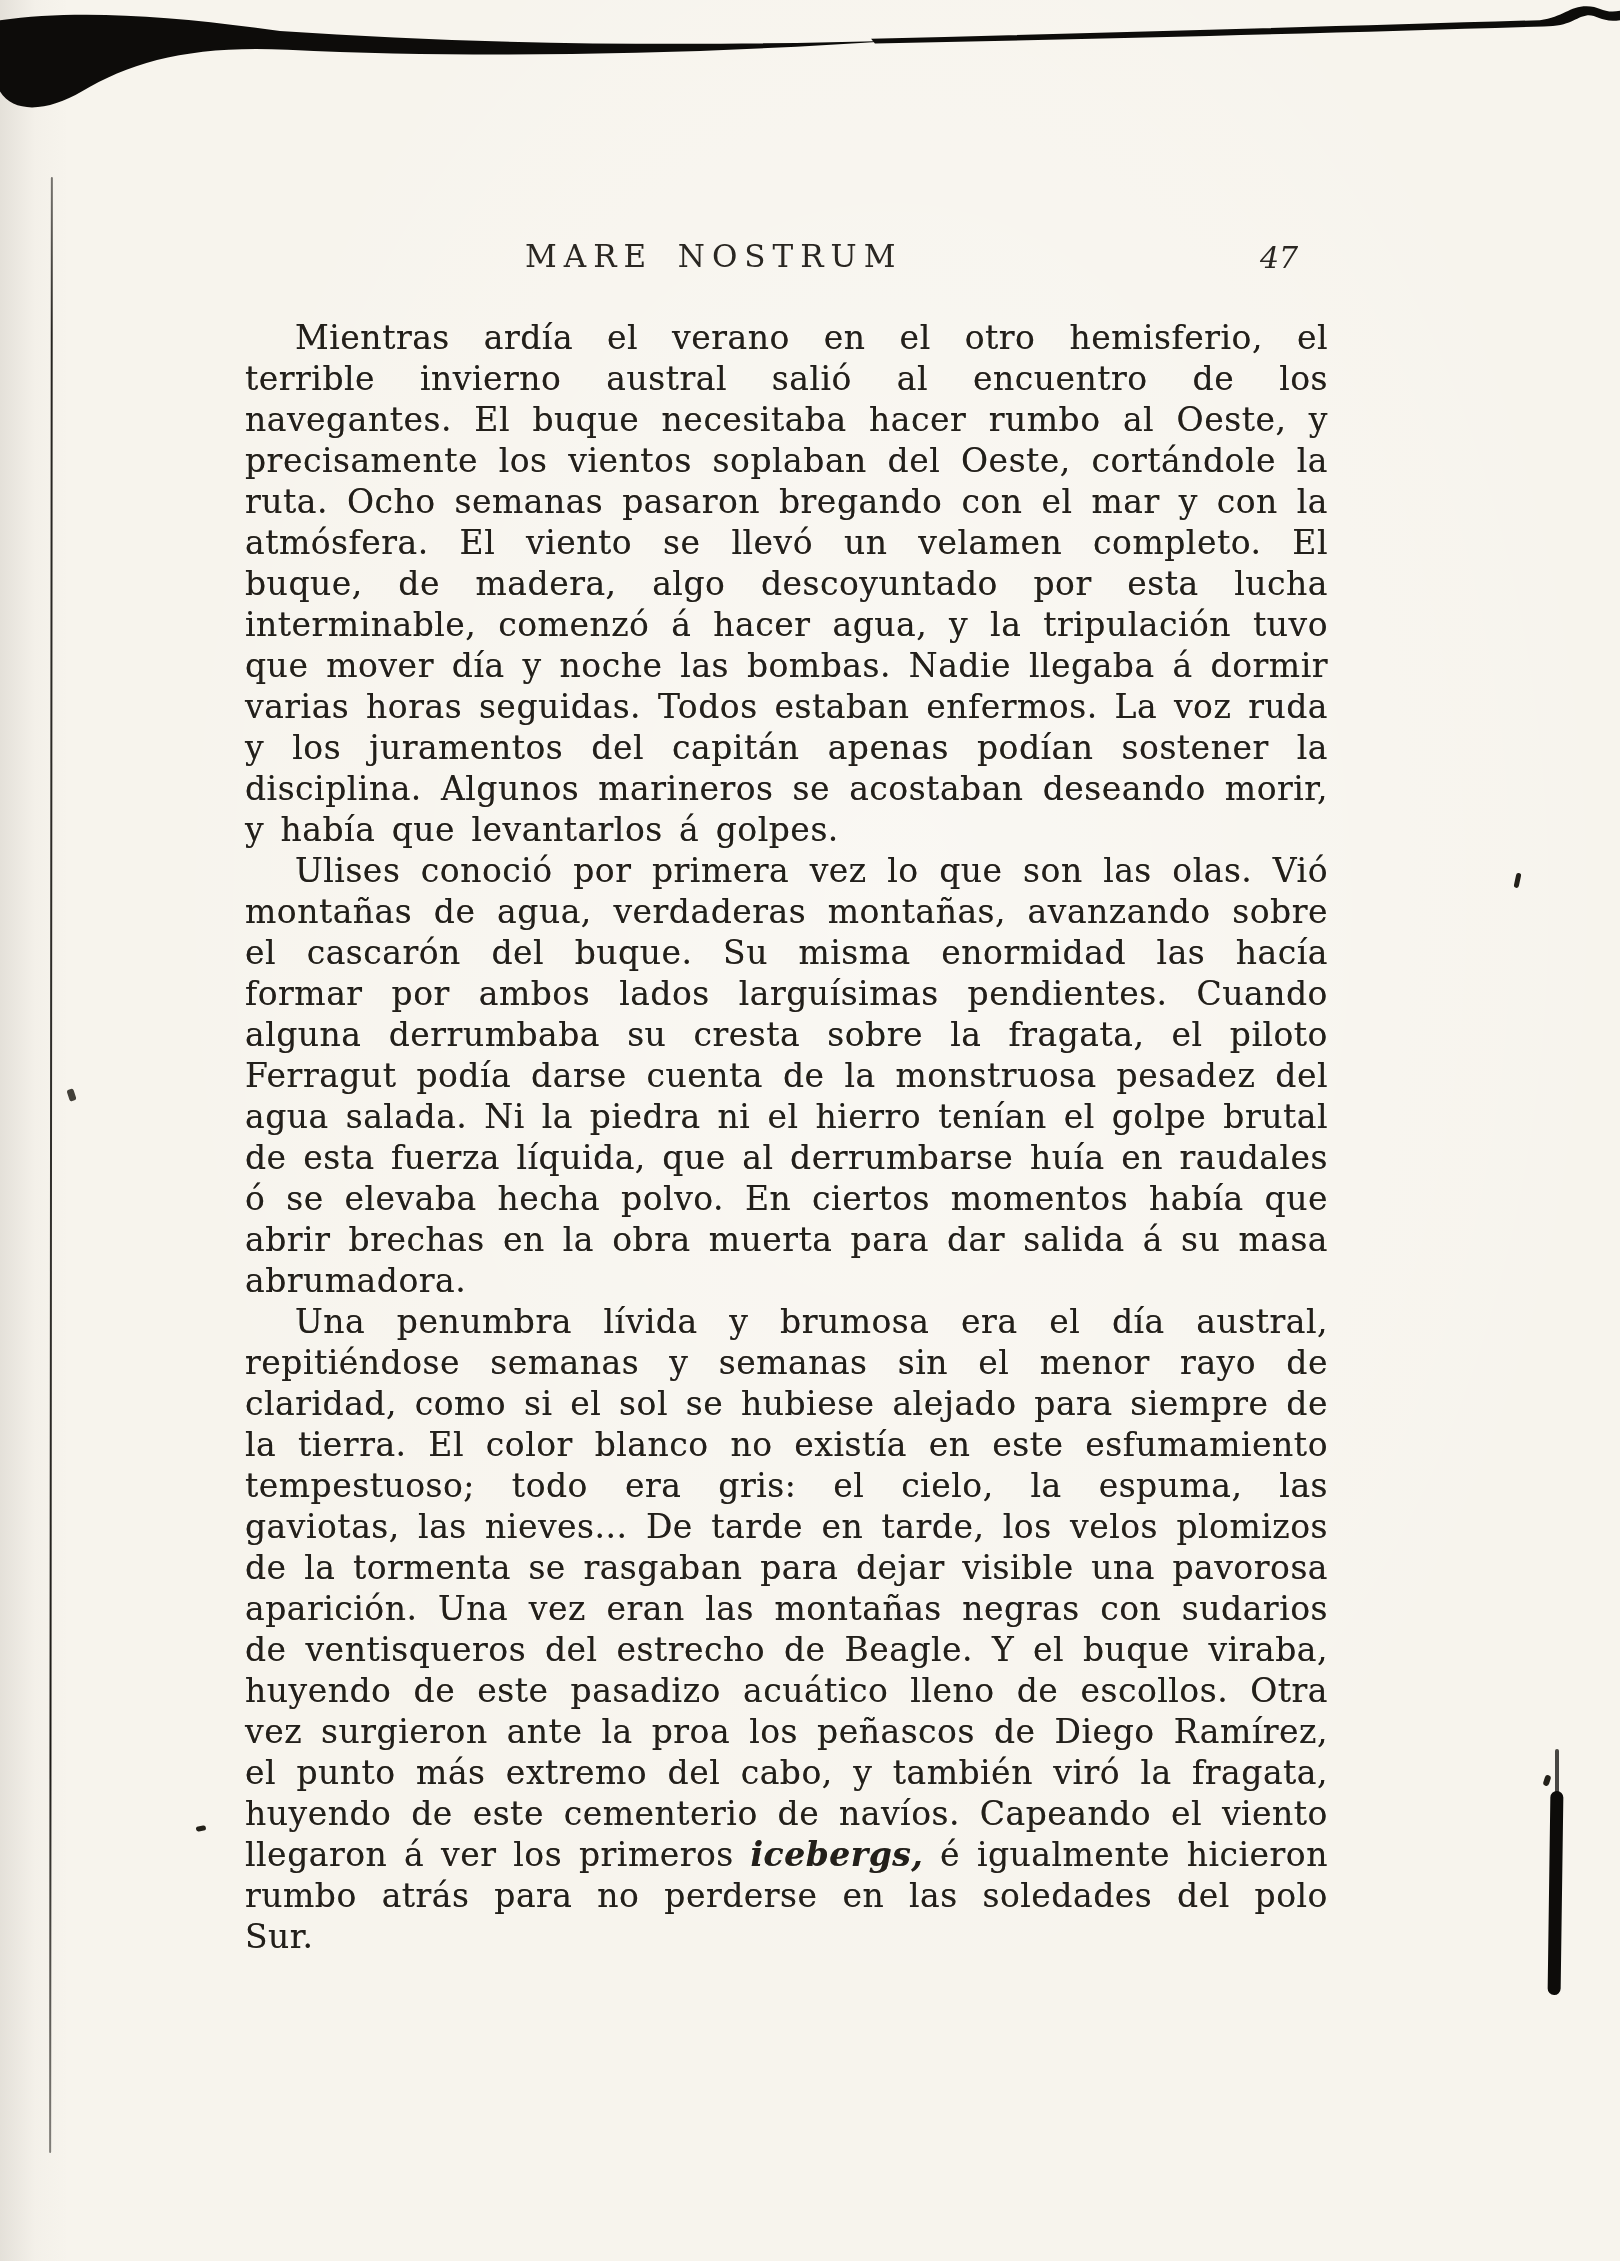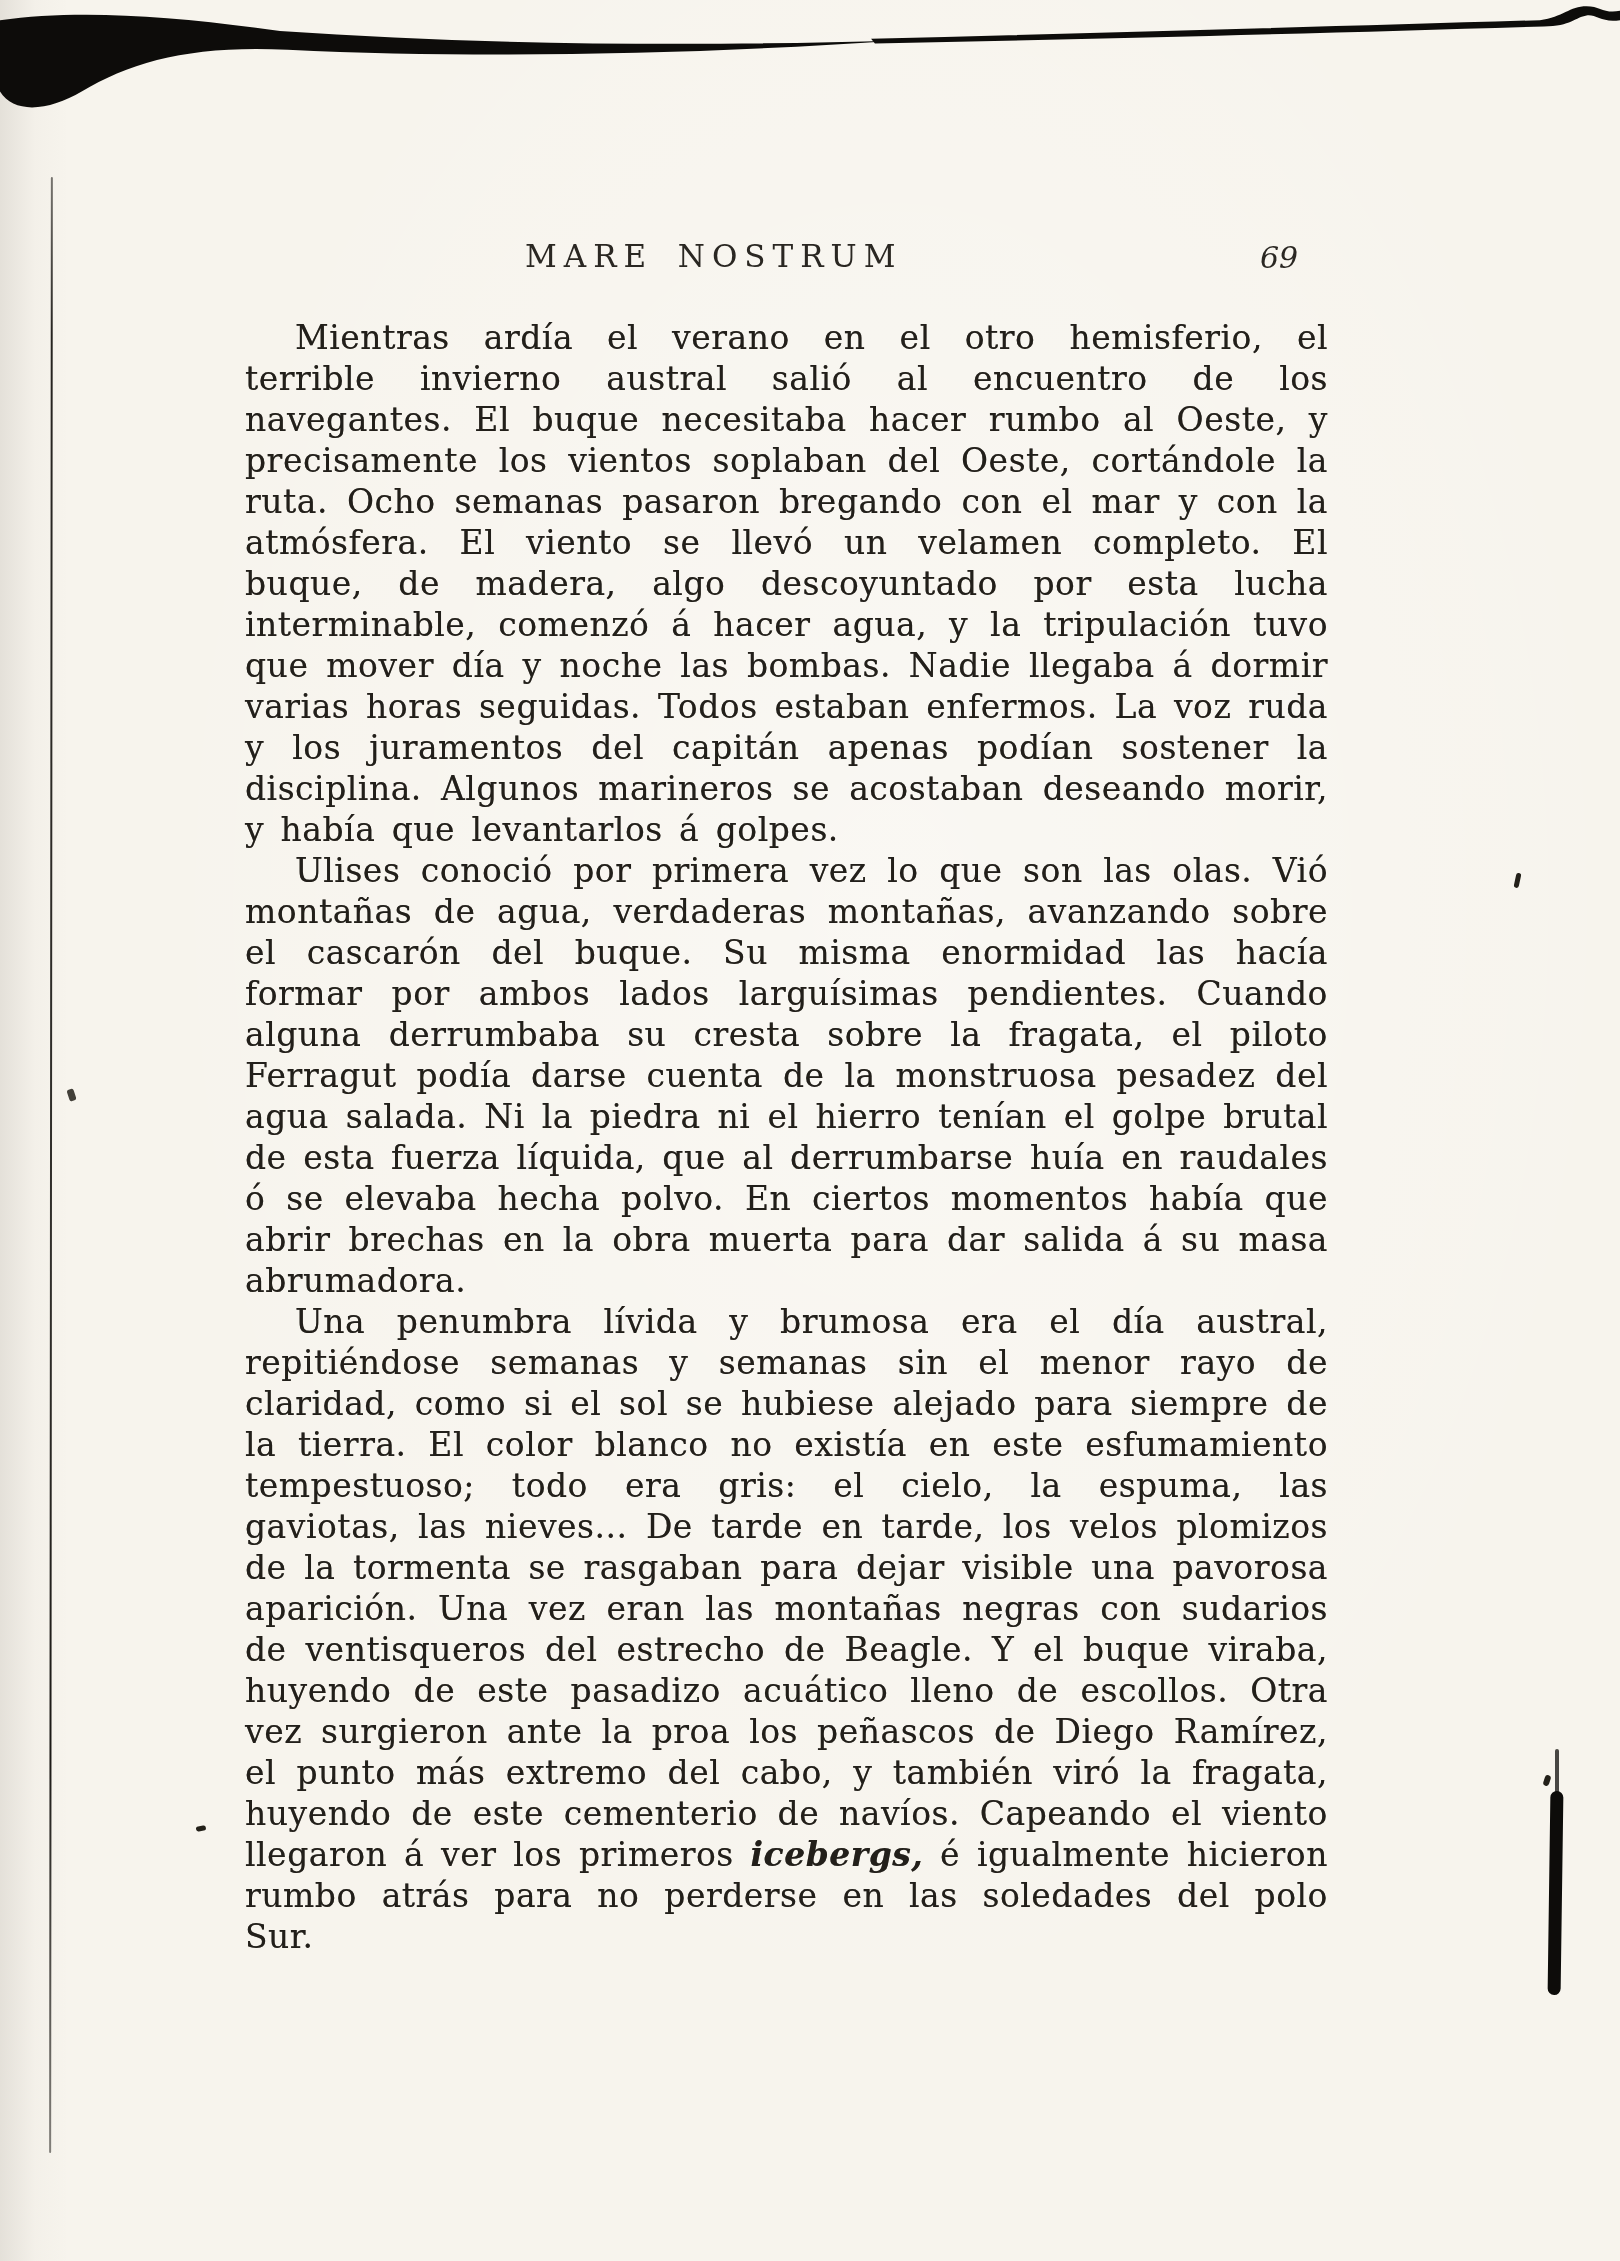--- a/index.html
+++ b/index.html
@@ -120,21 +120,21 @@
 
   <div class="artifact-left-line"></div>
   <div class="artifact-right-bar"></div>
   <div class="artifact-right-bar-tail"></div>
   <div class="speck speck-quote"></div>
   <div class="speck speck-comma"></div>
   <div class="speck speck-tick"></div>
   <div class="speck speck-caret"></div>
 
   <div class="running-title">MARE NOSTRUM</div>
-  <div class="page-number">69</div>
+  <div class="page-number">47</div>
 
   <div class="body-text" id="body-text">
       <p><span>Mientras ardía el verano en el otro hemisferio, el terrible invierno austral salió al encuentro de los navegantes. El buque necesitaba hacer rumbo al Oeste, y precisamente los vientos soplaban del Oeste, cortándole la ruta. Ocho semanas pasaron bregando con el mar y con la atmósfera. El viento se llevó un velamen completo. El buque, de madera, algo descoyuntado por esta lucha interminable, comenzó á hacer agua, y la tripulación tuvo que mover día y noche las bombas. Nadie llegaba á dormir varias horas seguidas. Todos estaban enfermos. La voz ruda y los juramentos del capitán apenas podían sostener la disciplina. Algunos marineros se acostaban deseando morir, y había que levantarlos á golpes.</span></p>
       <p><span>Ulises conoció por primera vez lo que son las olas. Vió montañas de agua, verdaderas montañas, avanzando sobre el cascarón del buque. Su misma enormidad las hacía formar por ambos lados larguísimas pendientes. Cuando alguna derrumbaba su cresta sobre la fragata, el piloto Ferragut podía darse cuenta de la monstruosa pesadez del agua salada. Ni la piedra ni el hierro tenían el golpe brutal de esta fuerza líquida, que al derrumbarse huía en raudales ó se elevaba hecha polvo. En ciertos momentos había que abrir brechas en la obra muerta para dar salida á su masa abrumadora.</span></p>
       <p><span>Una penumbra lívida y brumosa era el día austral, repitiéndose semanas y semanas sin el menor rayo de claridad, como si el sol se hubiese alejado para siempre de la tierra. El color blanco no existía en este esfumamiento tempestuoso; todo era gris: el cielo, la espuma, las gaviotas, las nieves... De tarde en tarde, los velos plomizos de la tormenta se rasgaban para dejar visible una pavorosa aparición. Una vez eran las montañas negras con sudarios de ventisqueros del estrecho de Beagle. Y el buque viraba, huyendo de este pasadizo acuático lleno de escollos. Otra vez surgieron ante la proa los peñascos de Diego Ramírez, el punto más extremo del cabo, y también viró la fragata, huyendo de este cementerio de navíos. Capeando el viento llegaron á ver los primeros </span><em>icebergs,</em><span> é igualmente hicieron rumbo atrás para no perderse en las soledades del polo Sur.</span></p>
     </div>
 
 </div>
 
 

